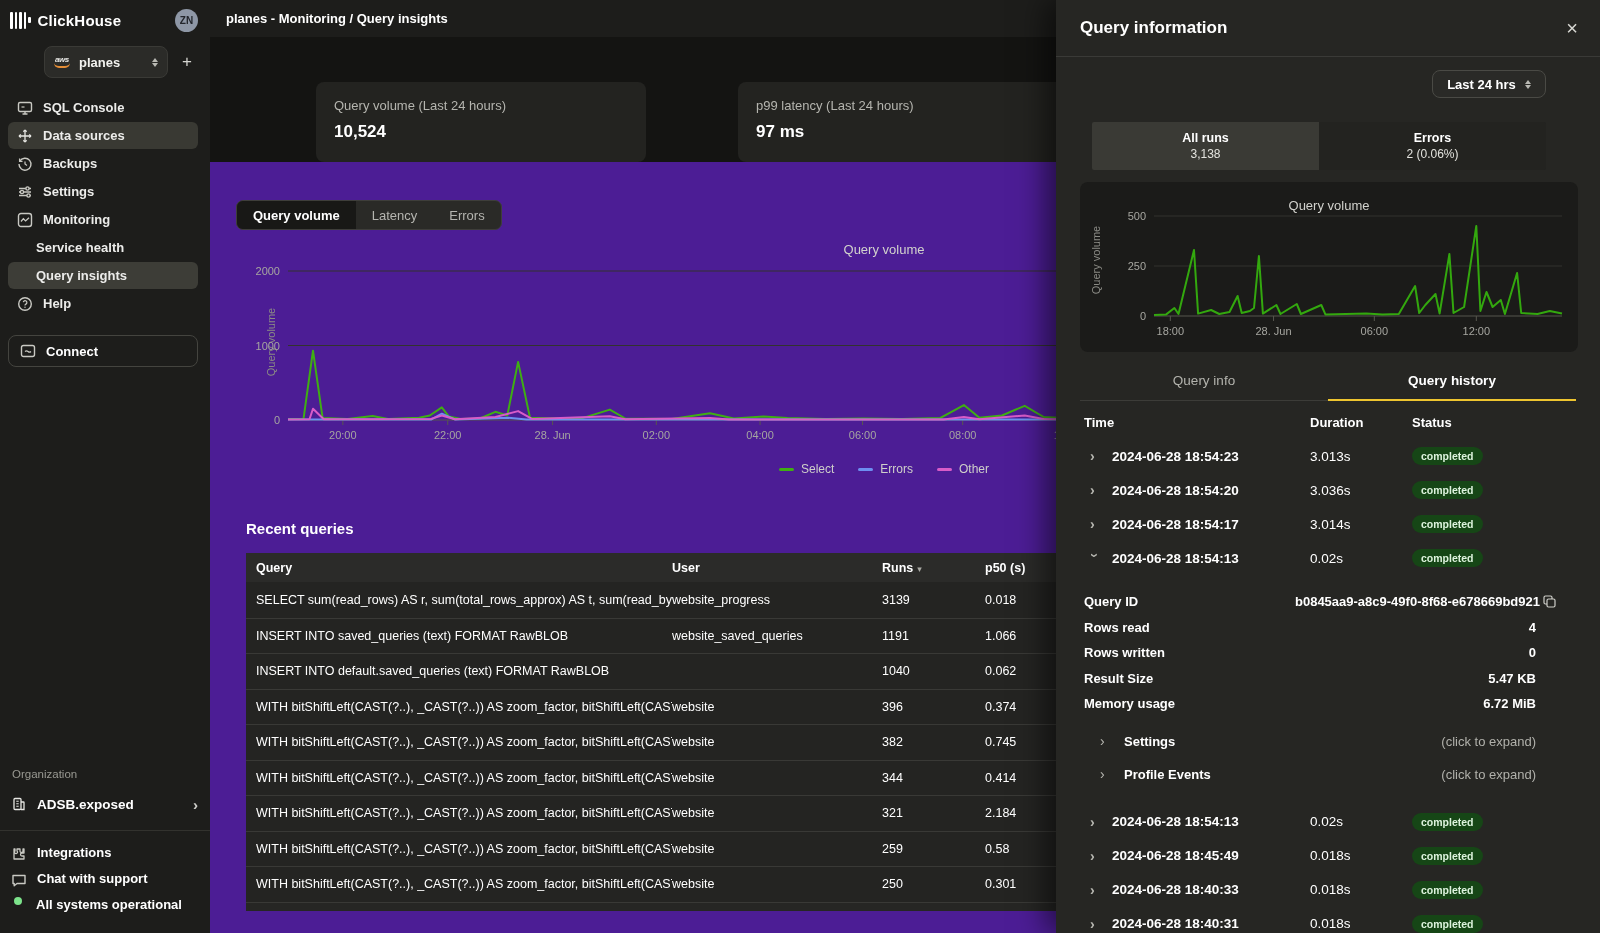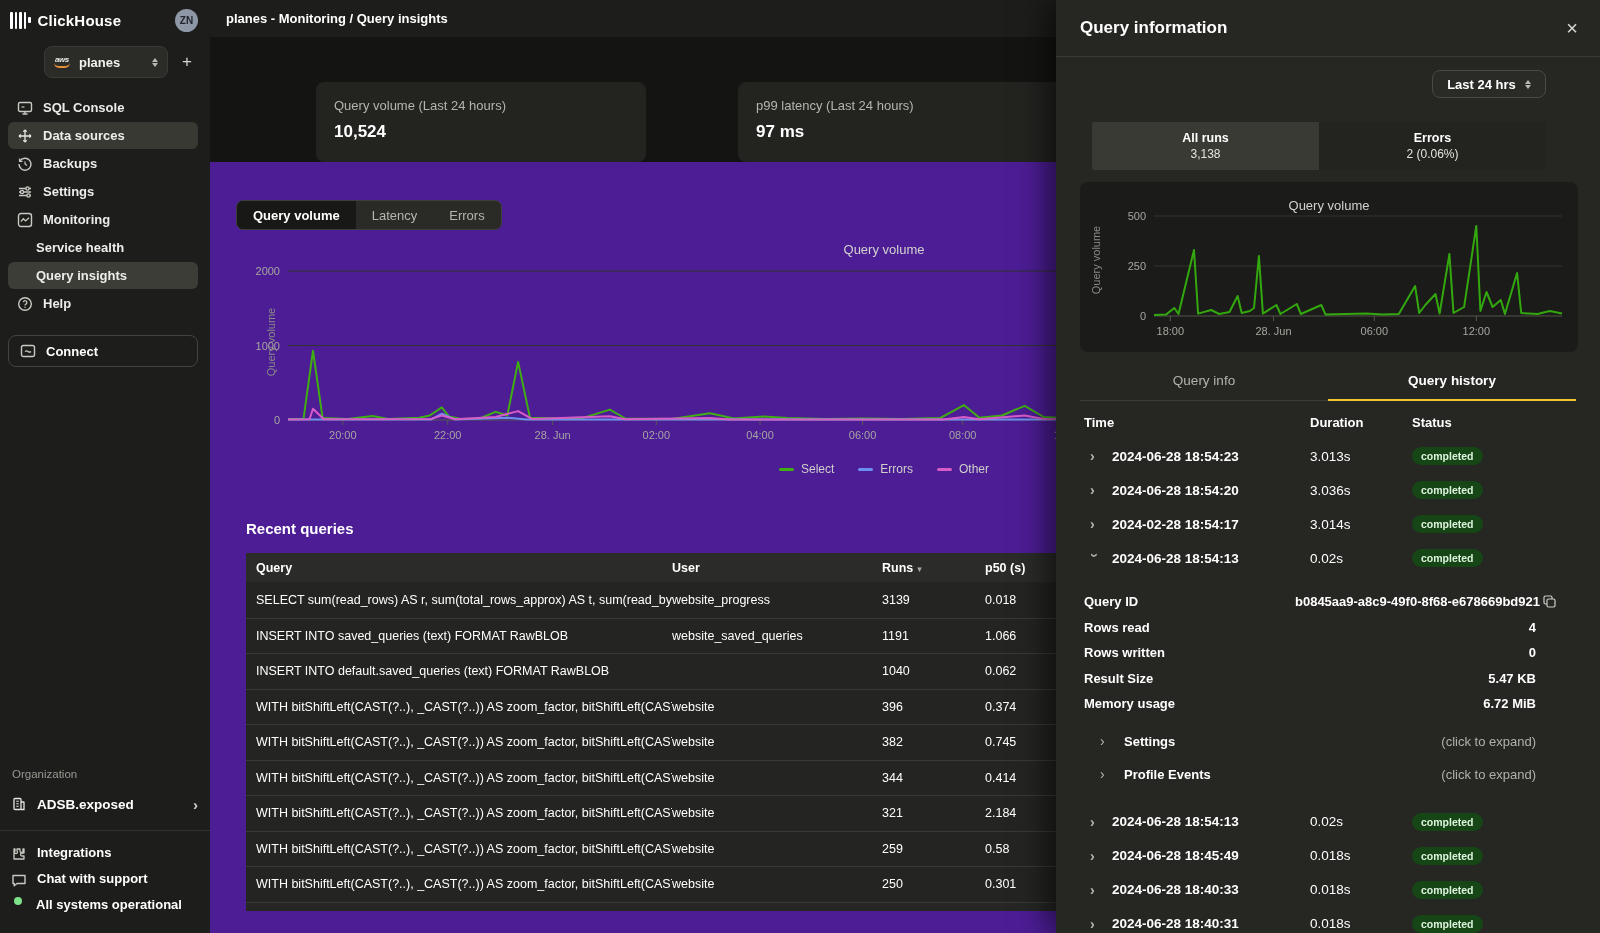--- a/index.html
+++ b/index.html
@@ -480,21 +480,21 @@
               <span class="chev">›</span>
               <span>2024-06-28 18:54:20</span>
             </span>
             <span>3.036s</span>
             <span><span class="badge">completed</span></span>
           </div>
 
           <div class="hist-row">
             <span class="hist-time">
               <span class="chev">›</span>
-              <span>2024-02-28 18:54:17</span>
+              <span>2024-06-28 18:54:17</span>
             </span>
             <span>3.014s</span>
             <span><span class="badge">completed</span></span>
           </div>
 
           <div class="hist-row expanded">
             <span class="hist-time">
               <span class="chev">›</span>
               <span>2024-06-28 18:54:13</span>
             </span>

